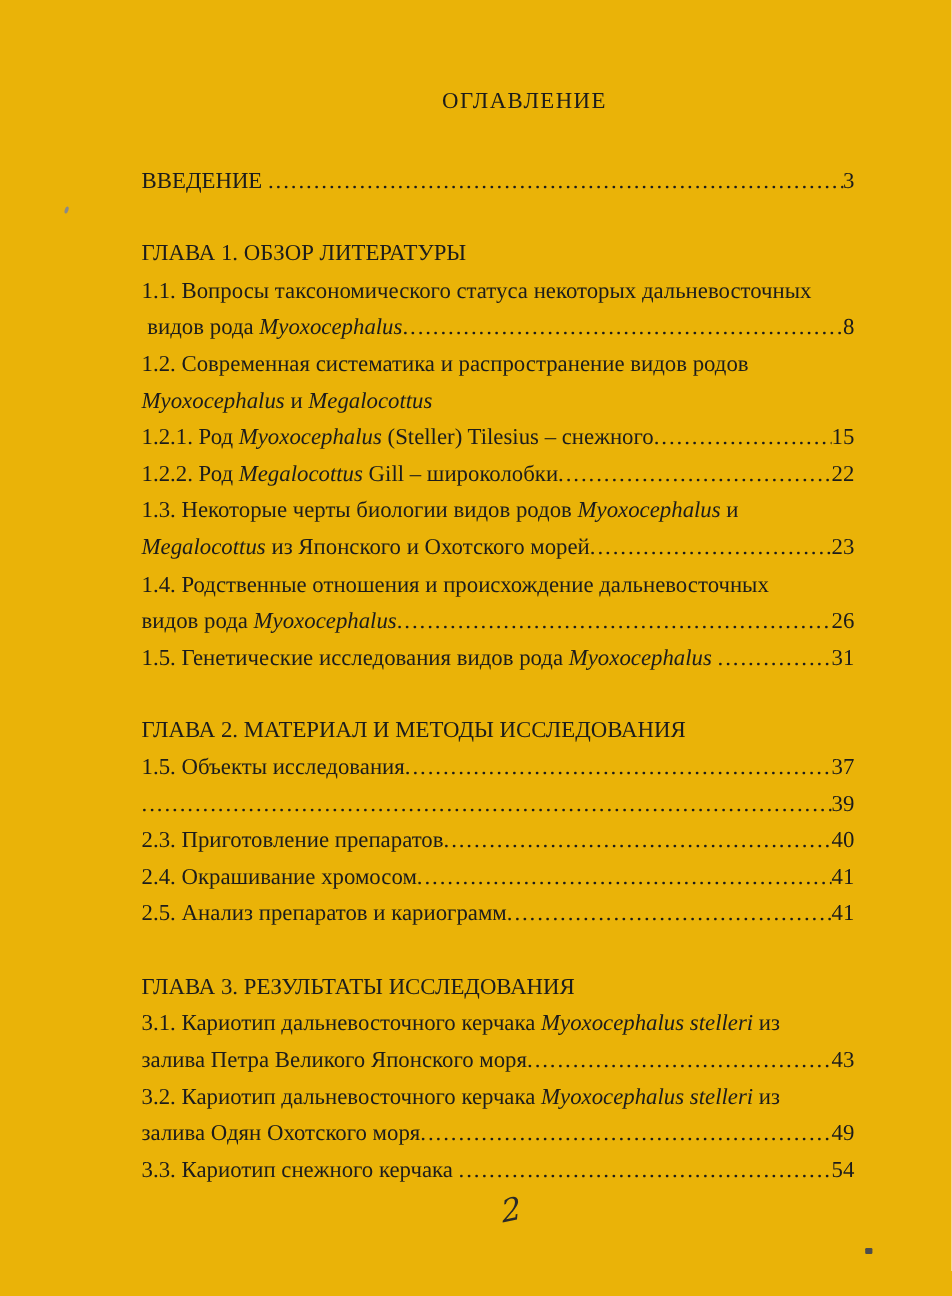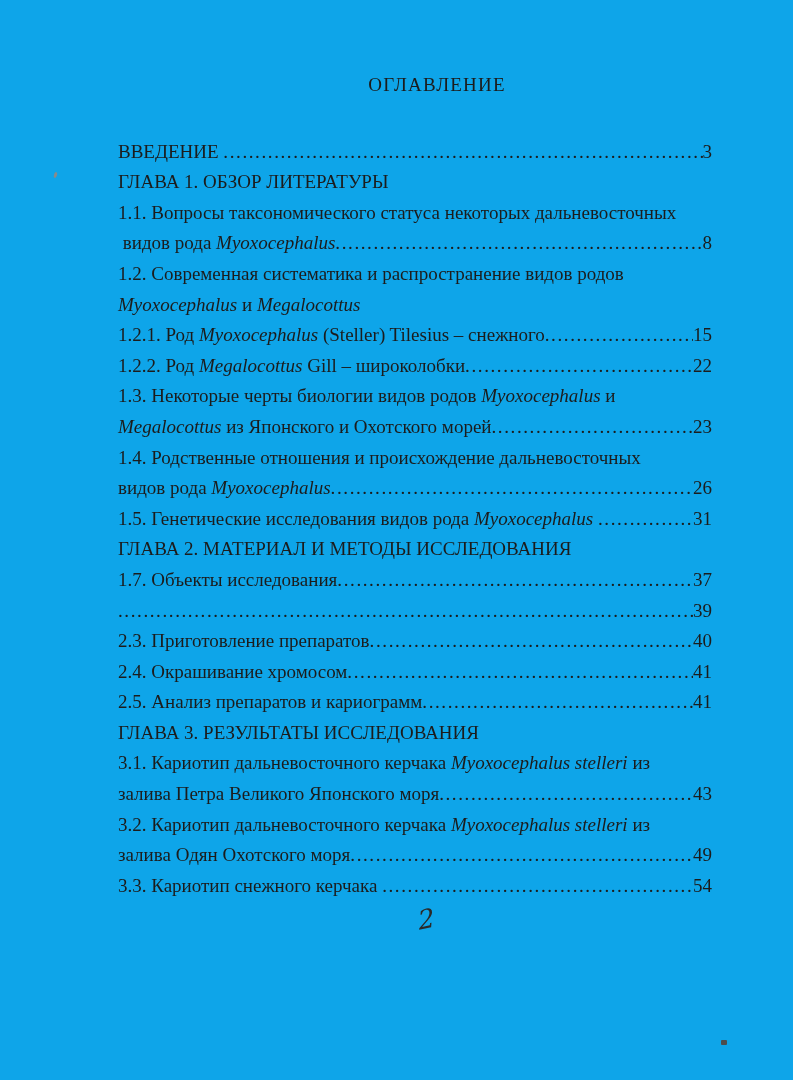--- a/index.html
+++ b/index.html
@@ -1,41 +1,41 @@
 <!DOCTYPE html>
 <html><head>
 <meta charset="utf-8">
 <style>
   html, body { margin: 0; padding: 0; background: #ffffff; }
   .page {
     position: relative;
     width: 793px;
     height: 1080px;
-    background: #0ea5e9;
+    background: #eab308;
     box-sizing: border-box;
     padding: 70px 81px 0 118px;
     font-family: "Liberation Serif", serif;
     font-size: 19px;
     color: #1c1c1c;
     overflow: hidden;
   }
   .doc-title {
     text-align: center;
     line-height: 30.6px;
     letter-spacing: 1.2px;
     transform: translateX(22px);
     margin-bottom: 36px;
   }
   .toc-line {
     display: flex;
     align-items: flex-start;
     line-height: 30.6px;
     white-space: pre;
   }
-  .toc-line.space-before { }
+  .toc-line.space-before { margin-top: 30px; }
   .part.italic { font-style: italic; }
   .leader {
     flex: 1 1 auto;
     overflow: hidden;
     min-width: 8px;
     white-space: nowrap;
   }
   .leader::after {
     content: "........................................................................................................................................................";
     letter-spacing: 1.6px;
@@ -75,21 +75,21 @@
       <div class="toc-line"><span class="part">1.2. Современная систематика и распространение видов родов</span></div>
       <div class="toc-line"><span class="part italic">Myoxocephalus</span><span class="part"> и </span><span class="part italic">Megalocottus</span></div>
       <div class="toc-line"><span class="part">1.2.1. Род </span><span class="part italic">Myoxocephalus</span><span class="part"> (Steller) Tilesius – снежного</span><span class="leader"></span><span class="pagenum">15</span></div>
       <div class="toc-line"><span class="part">1.2.2. Род </span><span class="part italic">Megalocottus</span><span class="part"> Gill – широколобки</span><span class="leader"></span><span class="pagenum">22</span></div>
       <div class="toc-line"><span class="part">1.3. Некоторые черты биологии видов родов </span><span class="part italic">Myoxocephalus</span><span class="part"> и</span></div>
       <div class="toc-line"><span class="part italic">Megalocottus</span><span class="part"> из Японского и Охотского морей</span><span class="leader"></span><span class="pagenum">23</span></div>
       <div class="toc-line"><span class="part">1.4. Родственные отношения и происхождение дальневосточных</span></div>
       <div class="toc-line"><span class="part">видов рода </span><span class="part italic">Myoxocephalus</span><span class="leader"></span><span class="pagenum">26</span></div>
       <div class="toc-line"><span class="part">1.5. Генетические исследования видов рода </span><span class="part italic">Myoxocephalus </span><span class="leader"></span><span class="pagenum">31</span></div>
       <div class="toc-line space-before"><span class="part">ГЛАВА 2. МАТЕРИАЛ И МЕТОДЫ ИССЛЕДОВАНИЯ</span></div>
-      <div class="toc-line"><span class="part">1.7. Объекты исследования</span><span class="leader"></span><span class="pagenum">37</span></div>
+      <div class="toc-line"><span class="part">1.5. Объекты исследования</span><span class="leader"></span><span class="pagenum">37</span></div>
       <div class="toc-line"><span class="leader"></span><span class="pagenum">39</span></div>
       <div class="toc-line"><span class="part">2.3. Приготовление препаратов</span><span class="leader"></span><span class="pagenum">40</span></div>
       <div class="toc-line"><span class="part">2.4. Окрашивание хромосом</span><span class="leader"></span><span class="pagenum">41</span></div>
       <div class="toc-line"><span class="part">2.5. Анализ препаратов и кариограмм</span><span class="leader"></span><span class="pagenum">41</span></div>
       <div class="toc-line space-before"><span class="part">ГЛАВА 3. РЕЗУЛЬТАТЫ ИССЛЕДОВАНИЯ</span></div>
       <div class="toc-line"><span class="part">3.1. Кариотип дальневосточного керчака </span><span class="part italic">Myoxocephalus stelleri</span><span class="part"> из</span></div>
       <div class="toc-line"><span class="part">залива Петра Великого Японского моря</span><span class="leader"></span><span class="pagenum">43</span></div>
       <div class="toc-line"><span class="part">3.2. Кариотип дальневосточного керчака </span><span class="part italic">Myoxocephalus stelleri</span><span class="part"> из</span></div>
       <div class="toc-line"><span class="part">залива Одян Охотского моря</span><span class="leader"></span><span class="pagenum">49</span></div>
       <div class="toc-line"><span class="part">3.3. Кариотип снежного керчака </span><span class="leader"></span><span class="pagenum">54</span></div>

